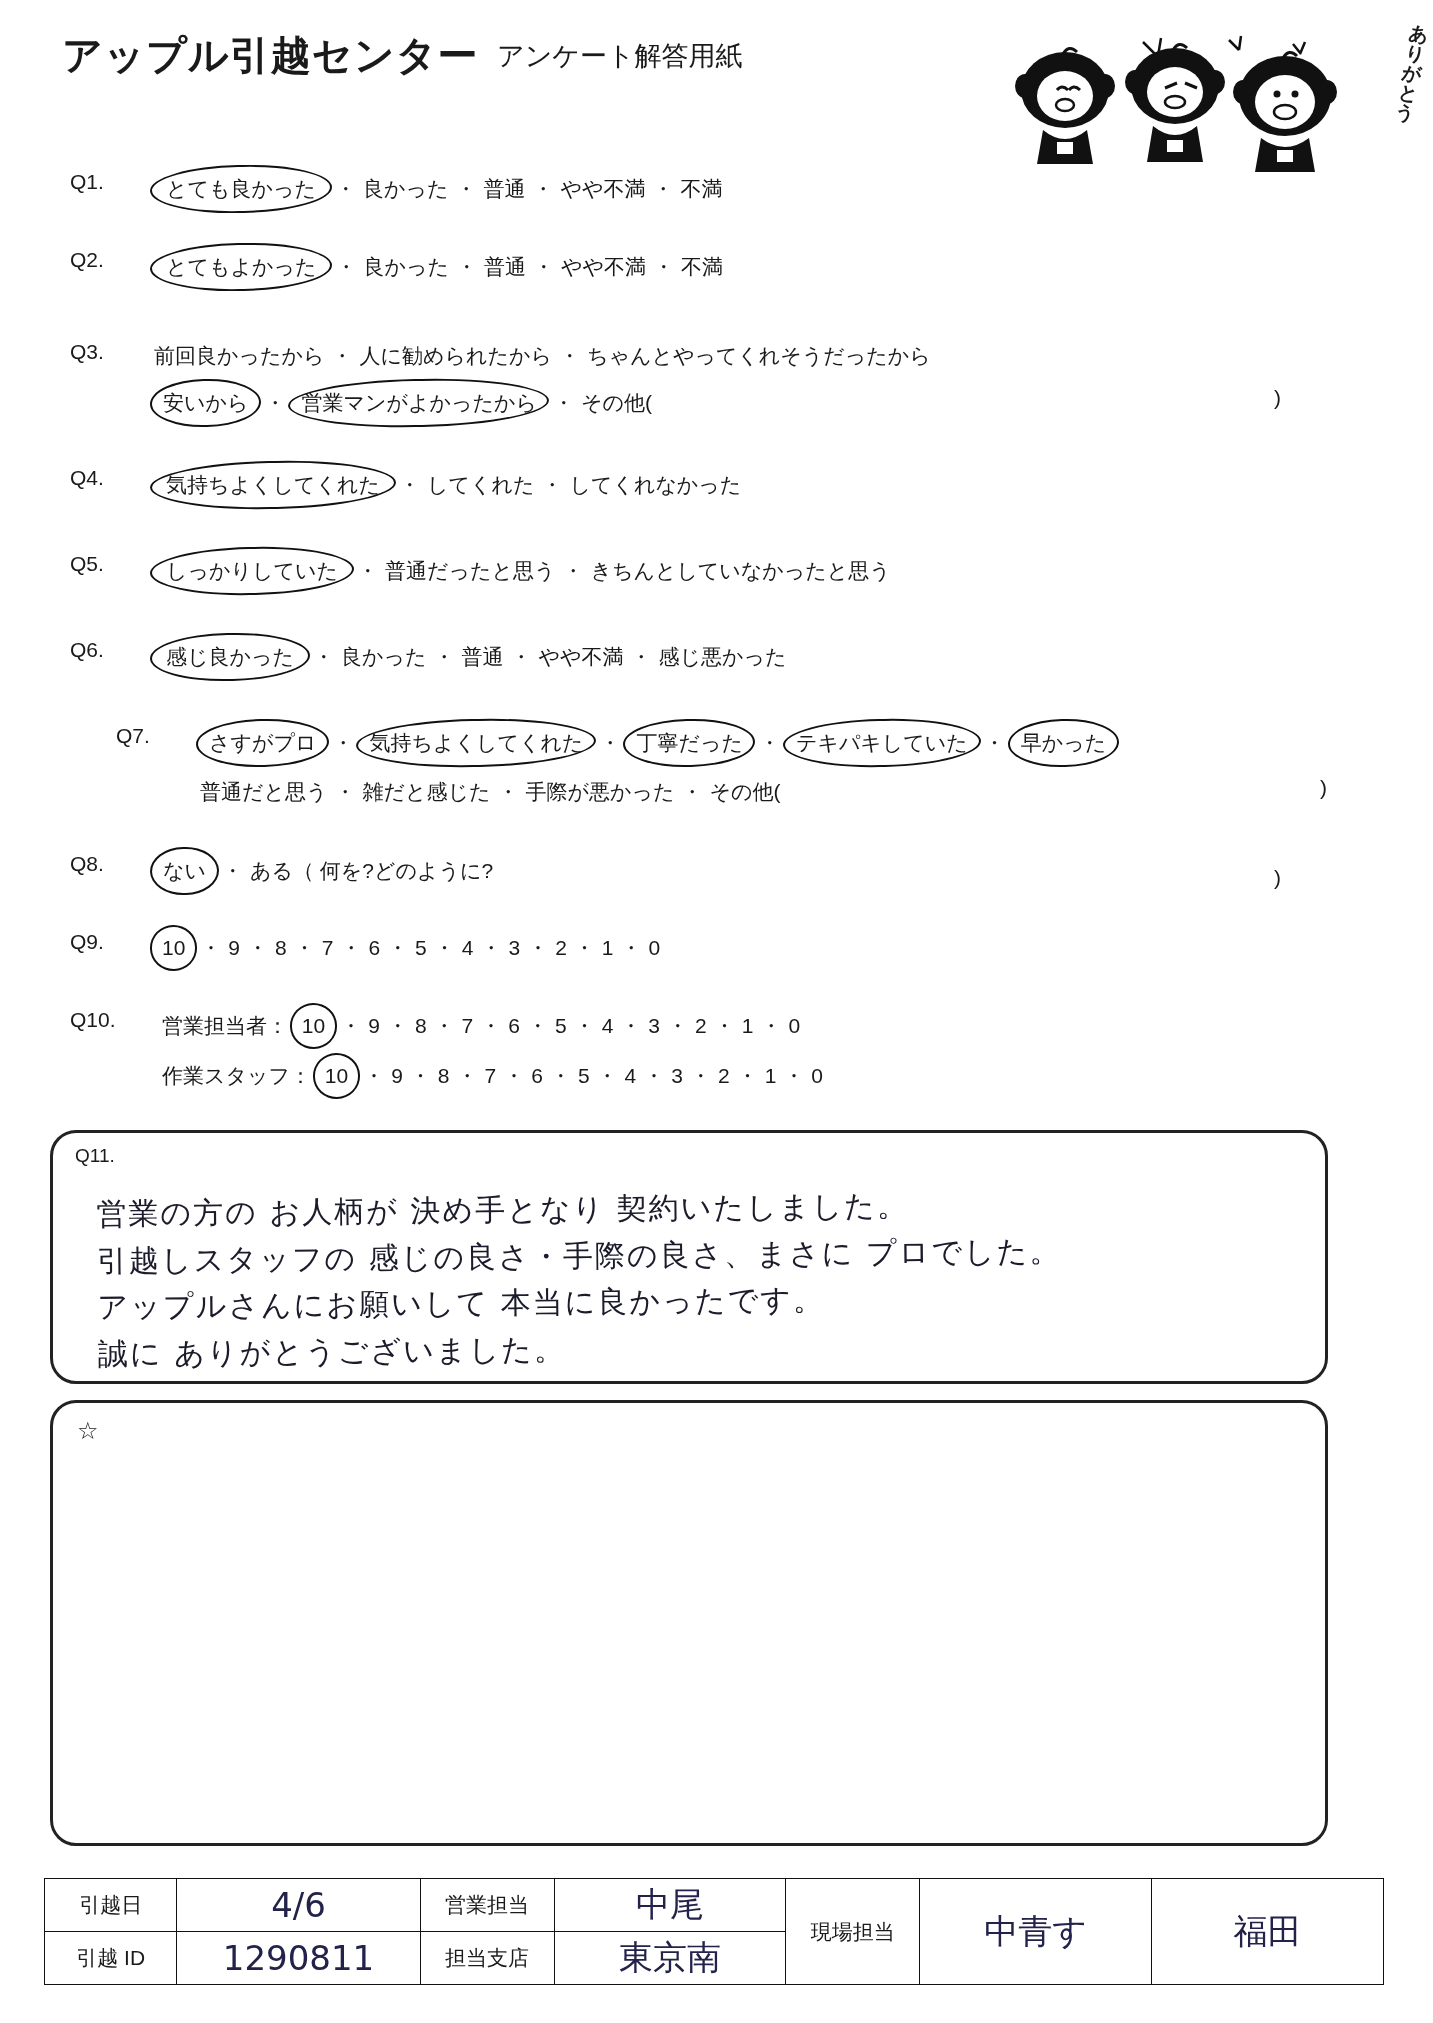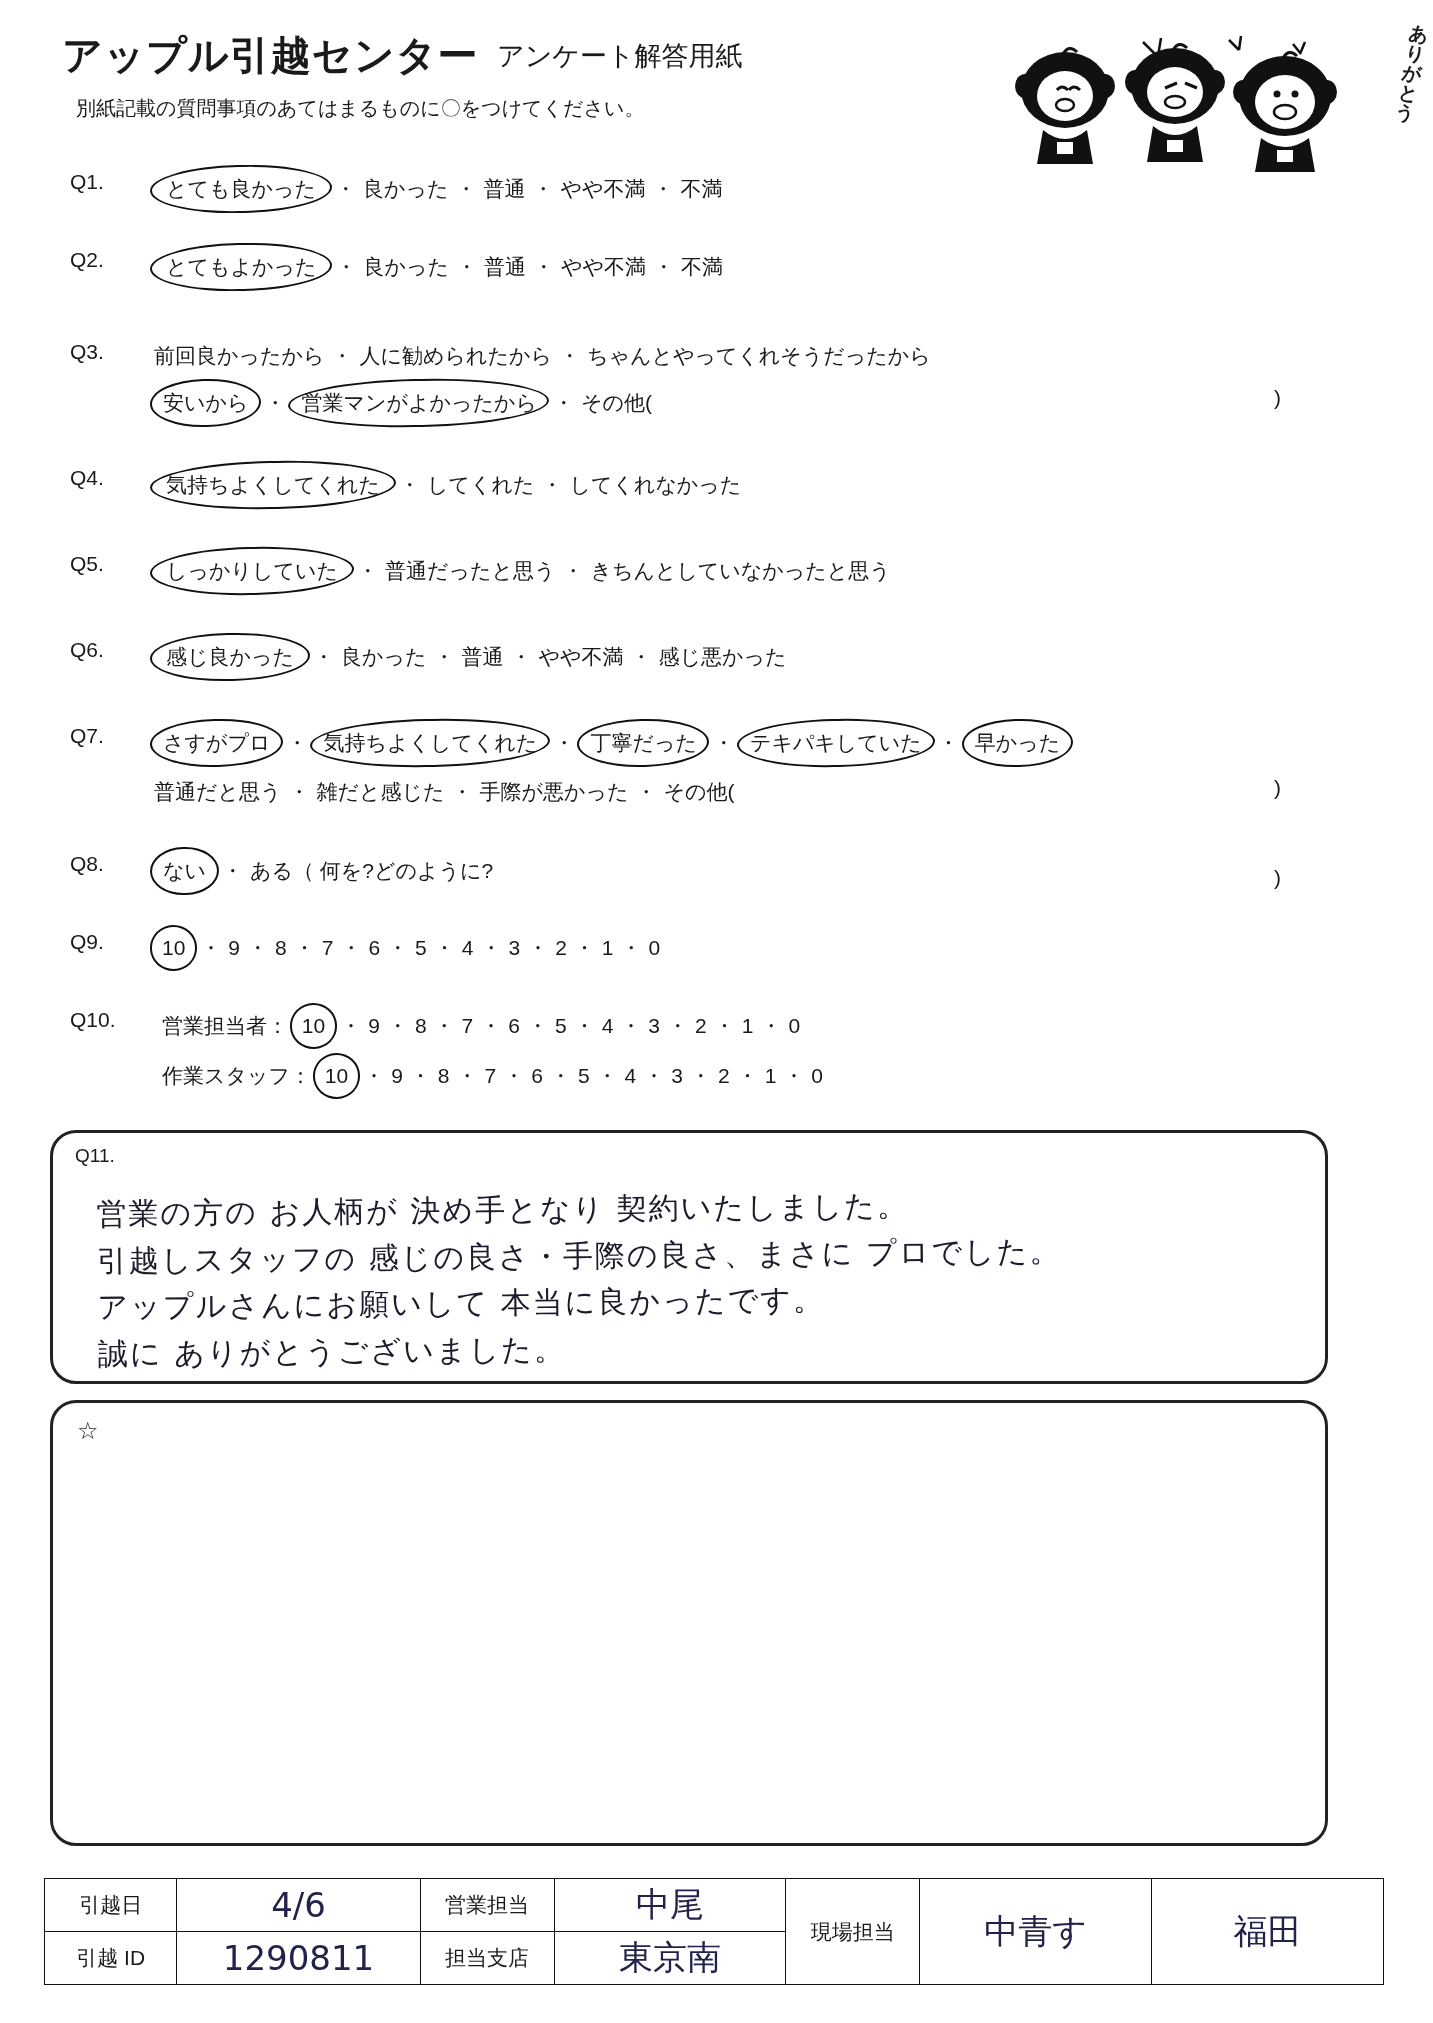--- a/index.html
+++ b/index.html
@@ -93,21 +93,20 @@
   svg { display:block; }
 </style>
 </head>
 <body>
 
 <div class="page">
 
   <div class="header">
     <span class="brand">アップル引越センター</span>
     <span class="brand-sub">アンケート解答用紙</span>
-    <div class="instruction">別紙記載の質問事項のあてはまるものに〇をつけてください。</div>
   </div>
 
   <div class="art">
     <svg width="400" height="160" viewBox="0 0 400 160">
       <g fill="none" stroke="#111" stroke-width="2.5">
 
         <path d="M150 18 l14 14 M168 14 l-3 18 M178 26 l-16 8"></path>
         <path d="M236 16 l10 10 M248 12 l-2 14"></path>
         <path d="M300 20 l8 10 M312 18 l-5 12"></path>
       </g>
@@ -200,21 +199,21 @@
     </span>
   </div>
 
   <div class="q" style="top:638px;">
     <span class="qlabel">Q6.</span>
     <span class="qbody opt">
       <span class="circled">感じ良かった</span><span class="sep">・</span><span>良かった</span><span class="sep">・</span><span>普通</span><span class="sep">・</span><span>やや不満</span><span class="sep">・</span><span>感じ悪かった</span>
     </span>
   </div>
 
-  <div class="q" style="top:724px;">
+  <div class="q" style="top:724px;margin-left:46px;">
     <span class="qlabel">Q7.</span>
     <div class="qbody">
       <div class="opt" style="margin-bottom:14px;">
         <span class="circled tight">さすがプロ</span><span class="sep">・</span><span class="circled tight">気持ちよくしてくれた</span><span class="sep">・</span><span class="circled tight">丁寧だった</span><span class="sep">・</span><span class="circled tight">テキパキしていた</span><span class="sep">・</span><span class="circled tight">早かった</span>
       </div>
       <div class="opt">
         <span>普通だと思う</span><span class="sep">・</span><span>雑だと感じた</span><span class="sep">・</span><span>手際が悪かった</span><span class="sep">・</span><span>その他(</span>
       </div>
     </div>
     <span class="paren-right" style="left:1212px; top:52px;">)</span>

